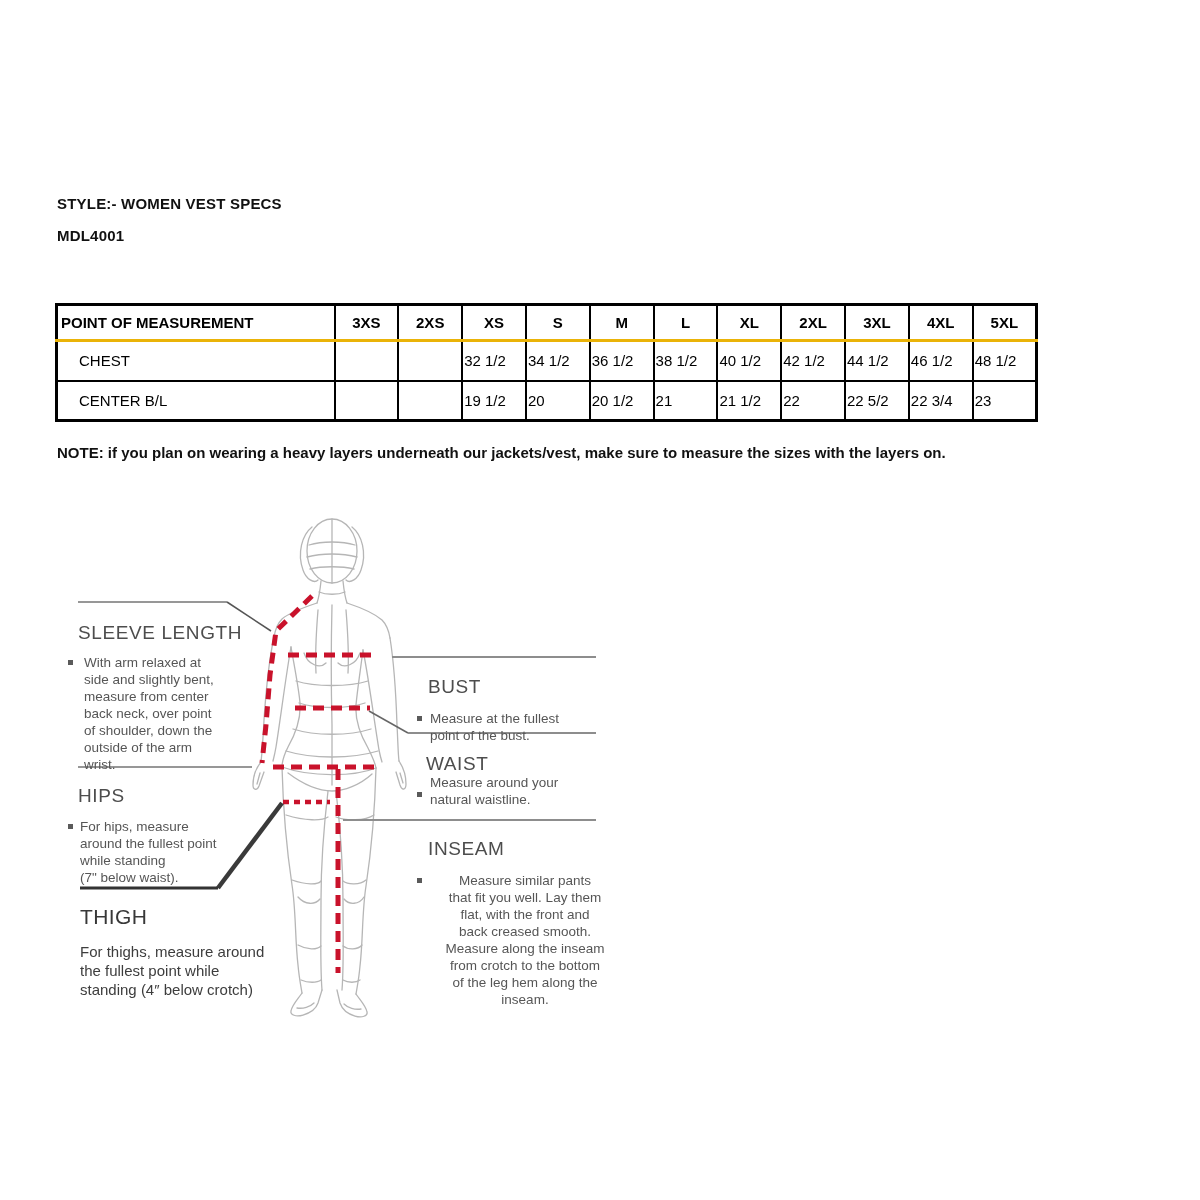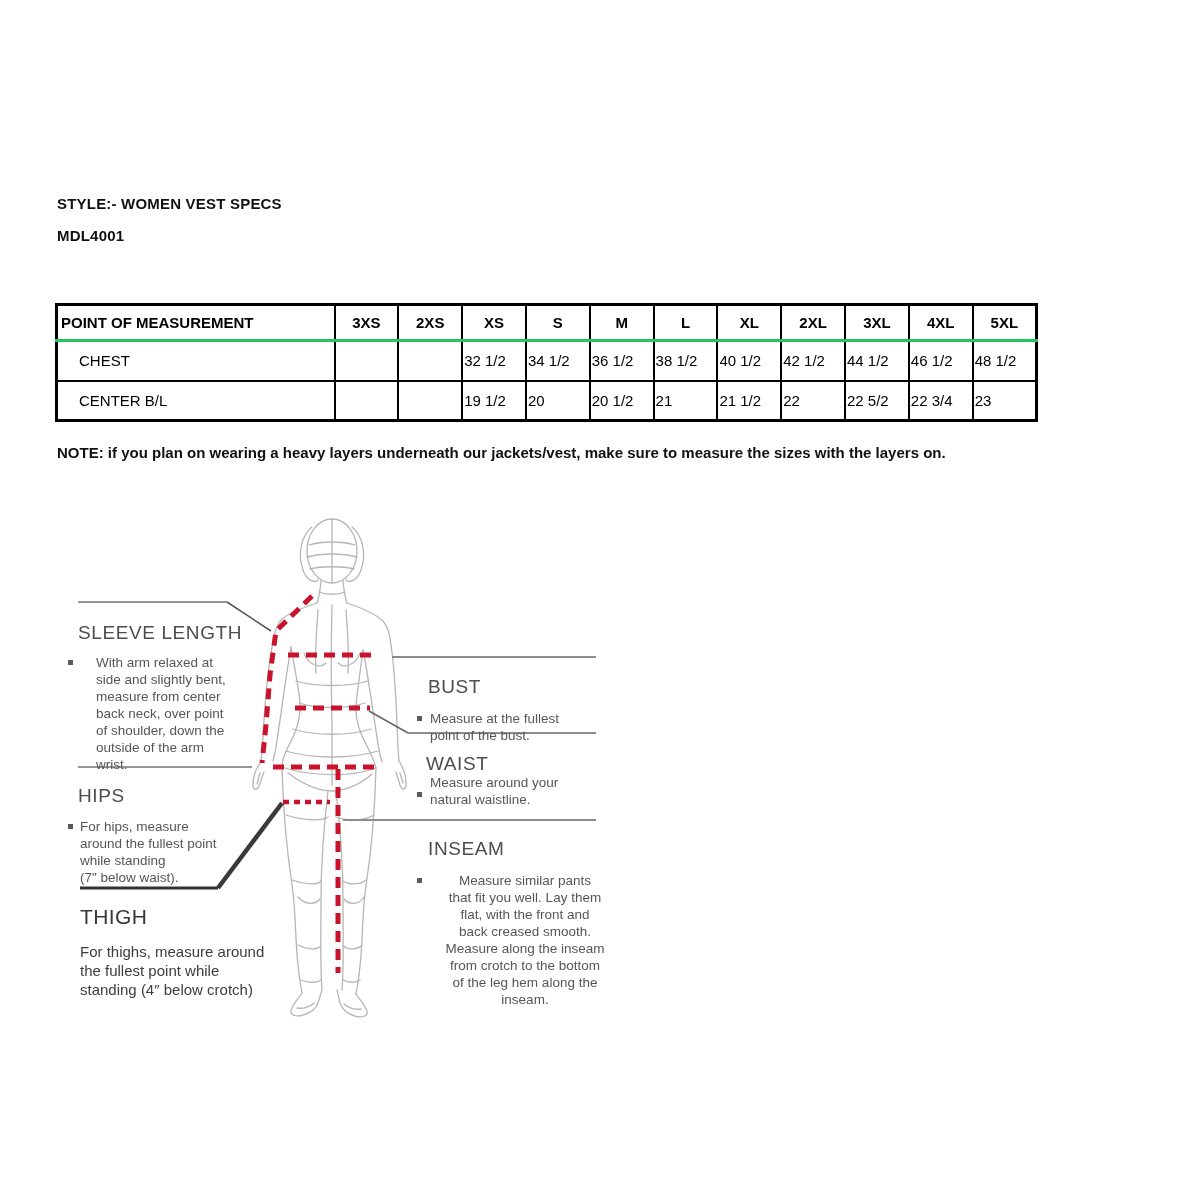--- a/index.html
+++ b/index.html
@@ -15,21 +15,21 @@
 
   
   table.spec-table {
     border-collapse:collapse; table-layout:fixed; width:983px;
     border:3px solid #000;
   }
   table.spec-table th, table.spec-table td {
     border:2px solid #000; font-size:15px; color:#000;
     overflow:hidden; white-space:nowrap; vertical-align:middle;
   }
-  table.spec-table thead th { height:31px; font-weight:bold; text-align:center; border-bottom:3px solid #22c55e; }
+  table.spec-table thead th { height:31px; font-weight:bold; text-align:center; border-bottom:3px solid #eab308; }
   table.spec-table thead th.pom { text-align:left; padding-left:3px; }
   table.spec-table tbody tr { height:40px; }
   table.spec-table td.rowlabel { text-align:left; padding-left:21px; font-weight:normal; }
   table.spec-table td.val { }
 
   .note-line { font-size:15px; font-weight:bold; color:#111; }
 
   
   #guide { left:60px; top:440px; width:580px; height:580px; }
   #guide svg { position:absolute; left:0; top:0; }
@@ -196,21 +196,21 @@
       <path d="M309,226 L348,248" stroke="#666666" stroke-width="1.5"></path>
       <path d="M348,248 L536,248" stroke="#8d8d8d" stroke-width="2"></path>
       <path d="M283,335 L536,335" stroke="#8d8d8d" stroke-width="2"></path>
       <path d="M20,403 L158,403" stroke="#333333" stroke-width="3"></path>
       <path d="M158,403 L222,318" stroke="#3a3a3a" stroke-width="4.5"></path>
     </g>
   </svg>
 
   <div class="abs g-header" style="left:18px; top:92px;">SLEEVE LENGTH</div>
   <div class="abs g-bullet" style="left:8px; top:130px;"></div>
-  <div class="abs g-text" style="left:36px; top:124px; width:180px;">With arm relaxed at
+  <div class="abs g-text" style="left:24px; top:124px; width:180px;">With arm relaxed at
 side and slightly bent,
 measure from center
 back neck, over point
 of shoulder, down the
 outside of the arm
 wrist.</div>
 
   <div class="abs g-header" style="left:18px; top:255px;">HIPS</div>
   <div class="abs g-bullet" style="left:8px; top:294px;"></div>
   <div class="abs g-text" style="left:20px; top:288px; width:185px;">For hips, measure

